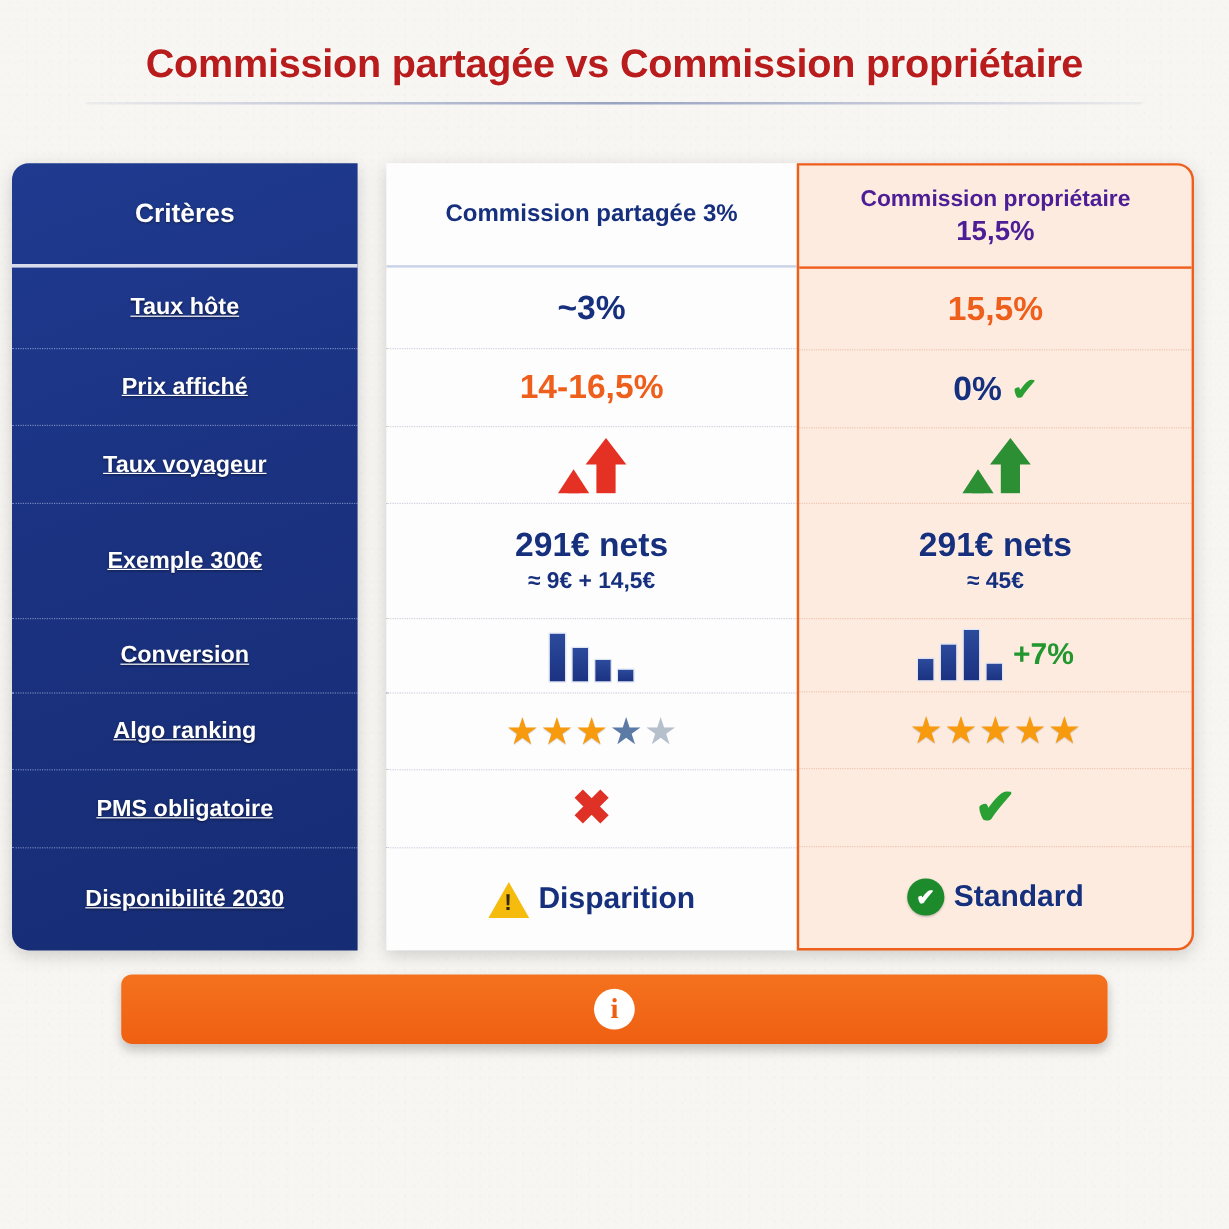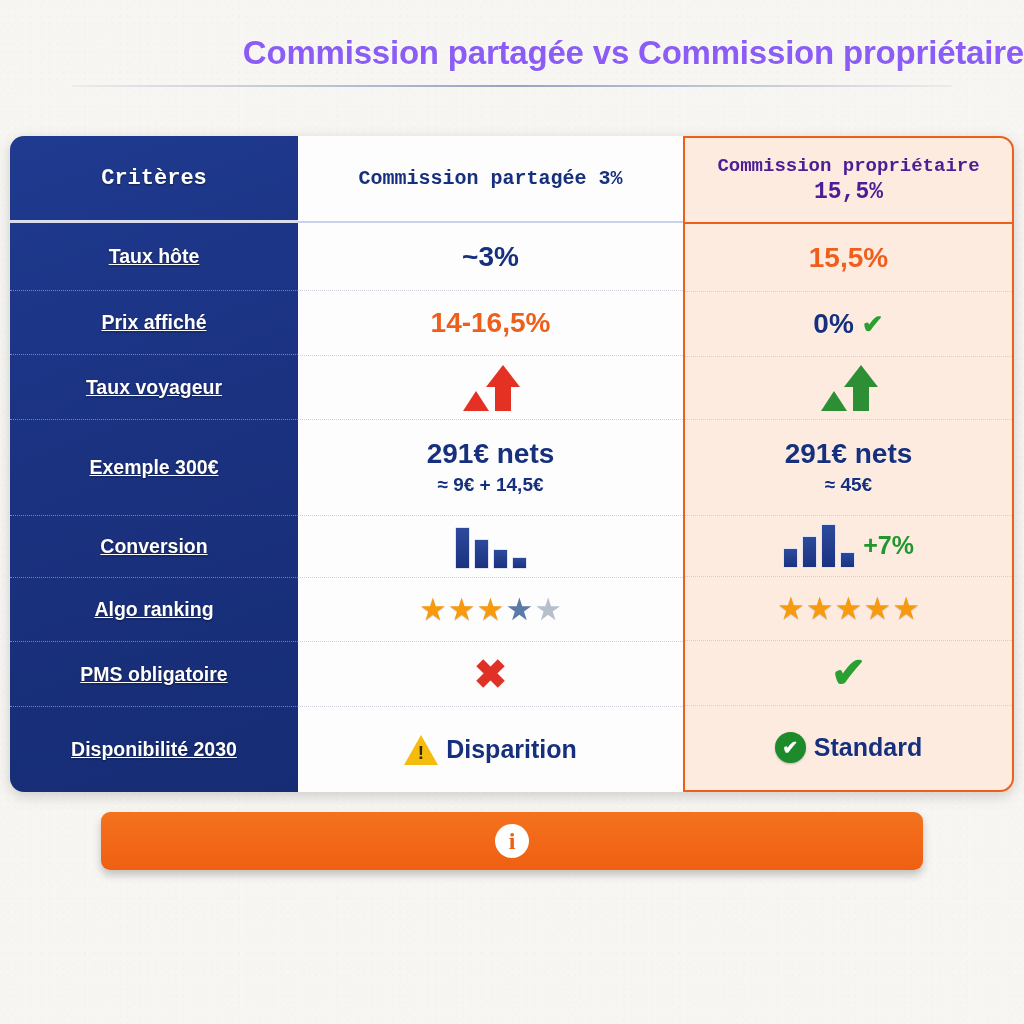--- a/index.html
+++ b/index.html
@@ -30,25 +30,24 @@
   .title-wrap {
     position: absolute;
     left: 0;
     top: 34px;
     width: 1024px;
     text-align: center;
   }
   .title {
     font-size: 33px;
     font-weight: bold;
-    color: #8b5cf6;
+    color: #b91c1c;
     letter-spacing: -0.2px;
     text-shadow: 0 1px 0 rgba(255,255,255,0.85);
     white-space: nowrap;
-    text-align: right;
   }
   .title-rule {
     margin: 13px auto 0;
     width: 880px;
     height: 2px;
     background: linear-gradient(to right, rgba(22,48,125,0.05), rgba(22,48,125,0.42), rgba(22,48,125,0.05));
     border-radius: 2px;
   }
 
   
@@ -67,43 +66,43 @@
     box-sizing: border-box;
     display: flex;
     flex-direction: column;
   }
   .col-criteria {
     width: 288px;
     background: linear-gradient(160deg, #1f3a8f 0%, #1b3281 45%, #162c74 100%);
     border-radius: 14px 0 0 14px;
   }
   .col-shared {
-    width: 385px;
+    width: 342px;
     background: #fdfdfe;
+    margin-left: 24px;
   }
   .col-owner {
     width: 331px;
     background: #fdebe0;
     border-left: 2px solid #ef5f1c;
     border-right: 2px solid #ef5f1c;
     border-top: 2px solid #ef5f1c;
     border-bottom: 2px solid #ef5f1c;
     border-radius: 0 14px 14px 0;
   }
 
   
   .hcell {
     height: 84px;
     box-sizing: border-box;
     display: flex;
     align-items: center;
     justify-content: center;
     text-align: right;
     padding: 0 14px;
-    font-family: Liberation Mono, monospace;
   }
   .hcell-criteria {
     color: #ffffff;
     font-size: 22px;
     font-weight: bold;
     text-shadow: 0 1px 2px rgba(0,0,0,0.45);
     border-bottom: 3px solid #d8dced;
     height: 87px;
   }
   .hcell-shared {

